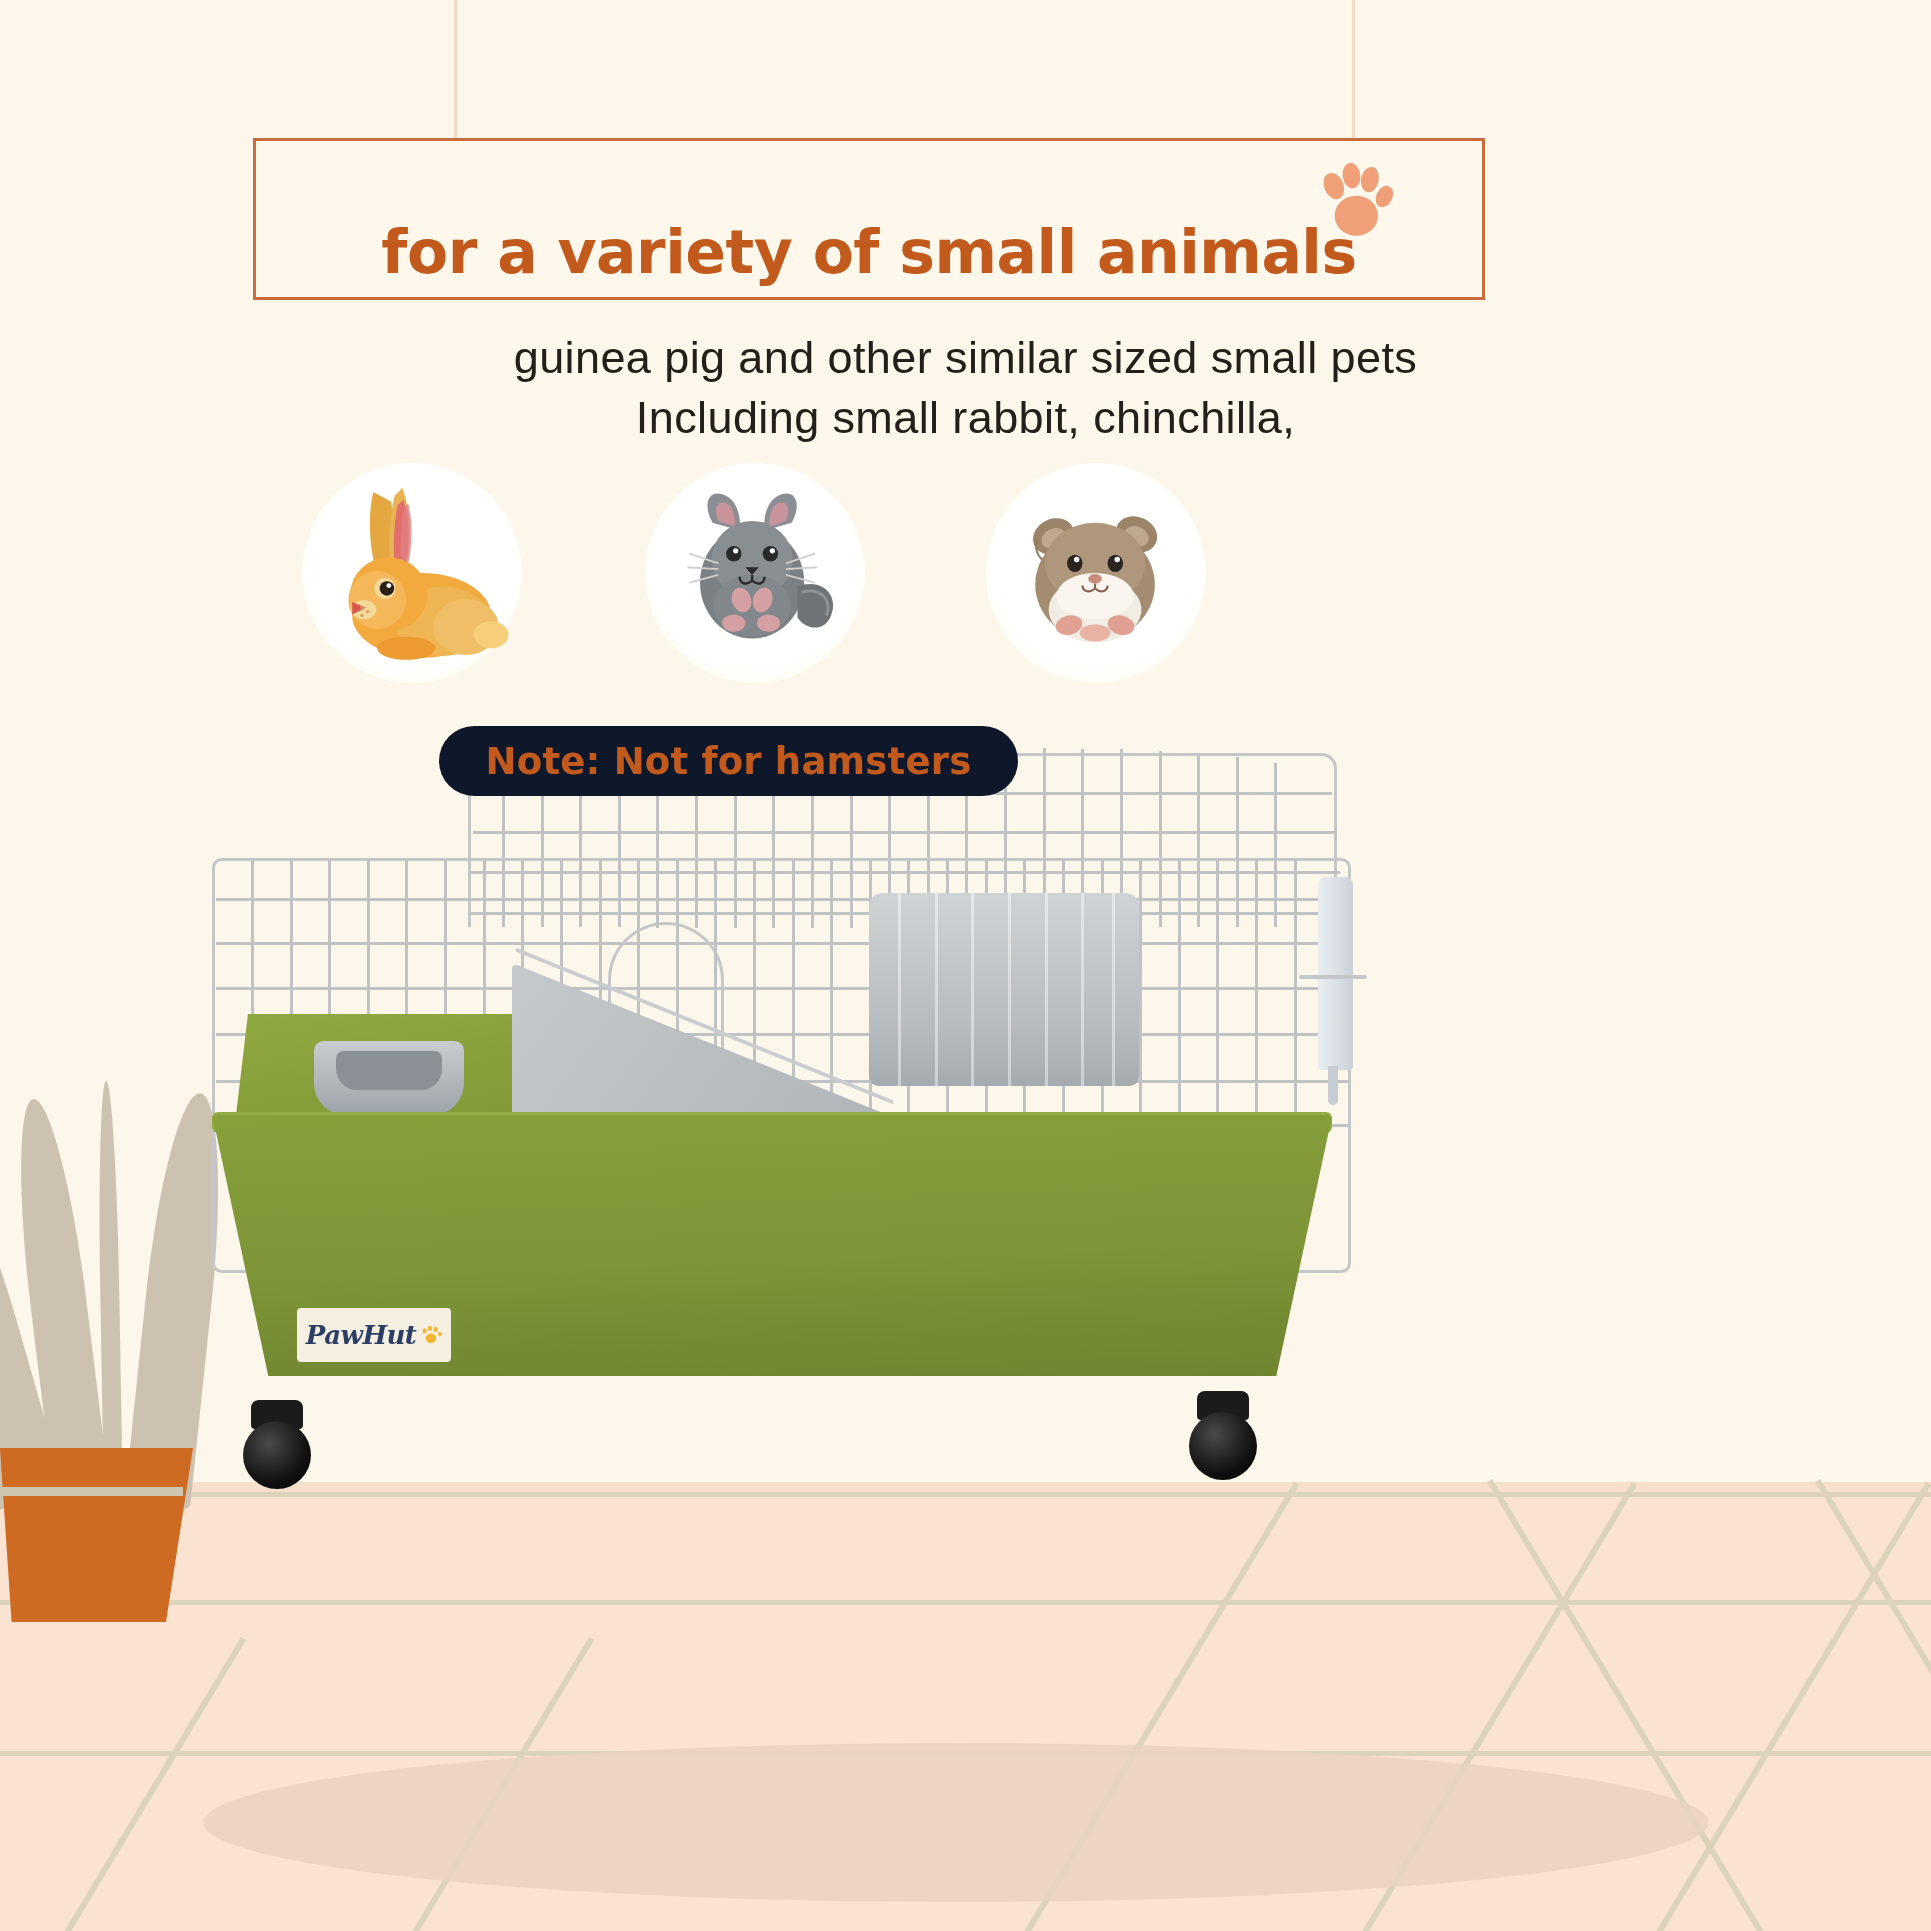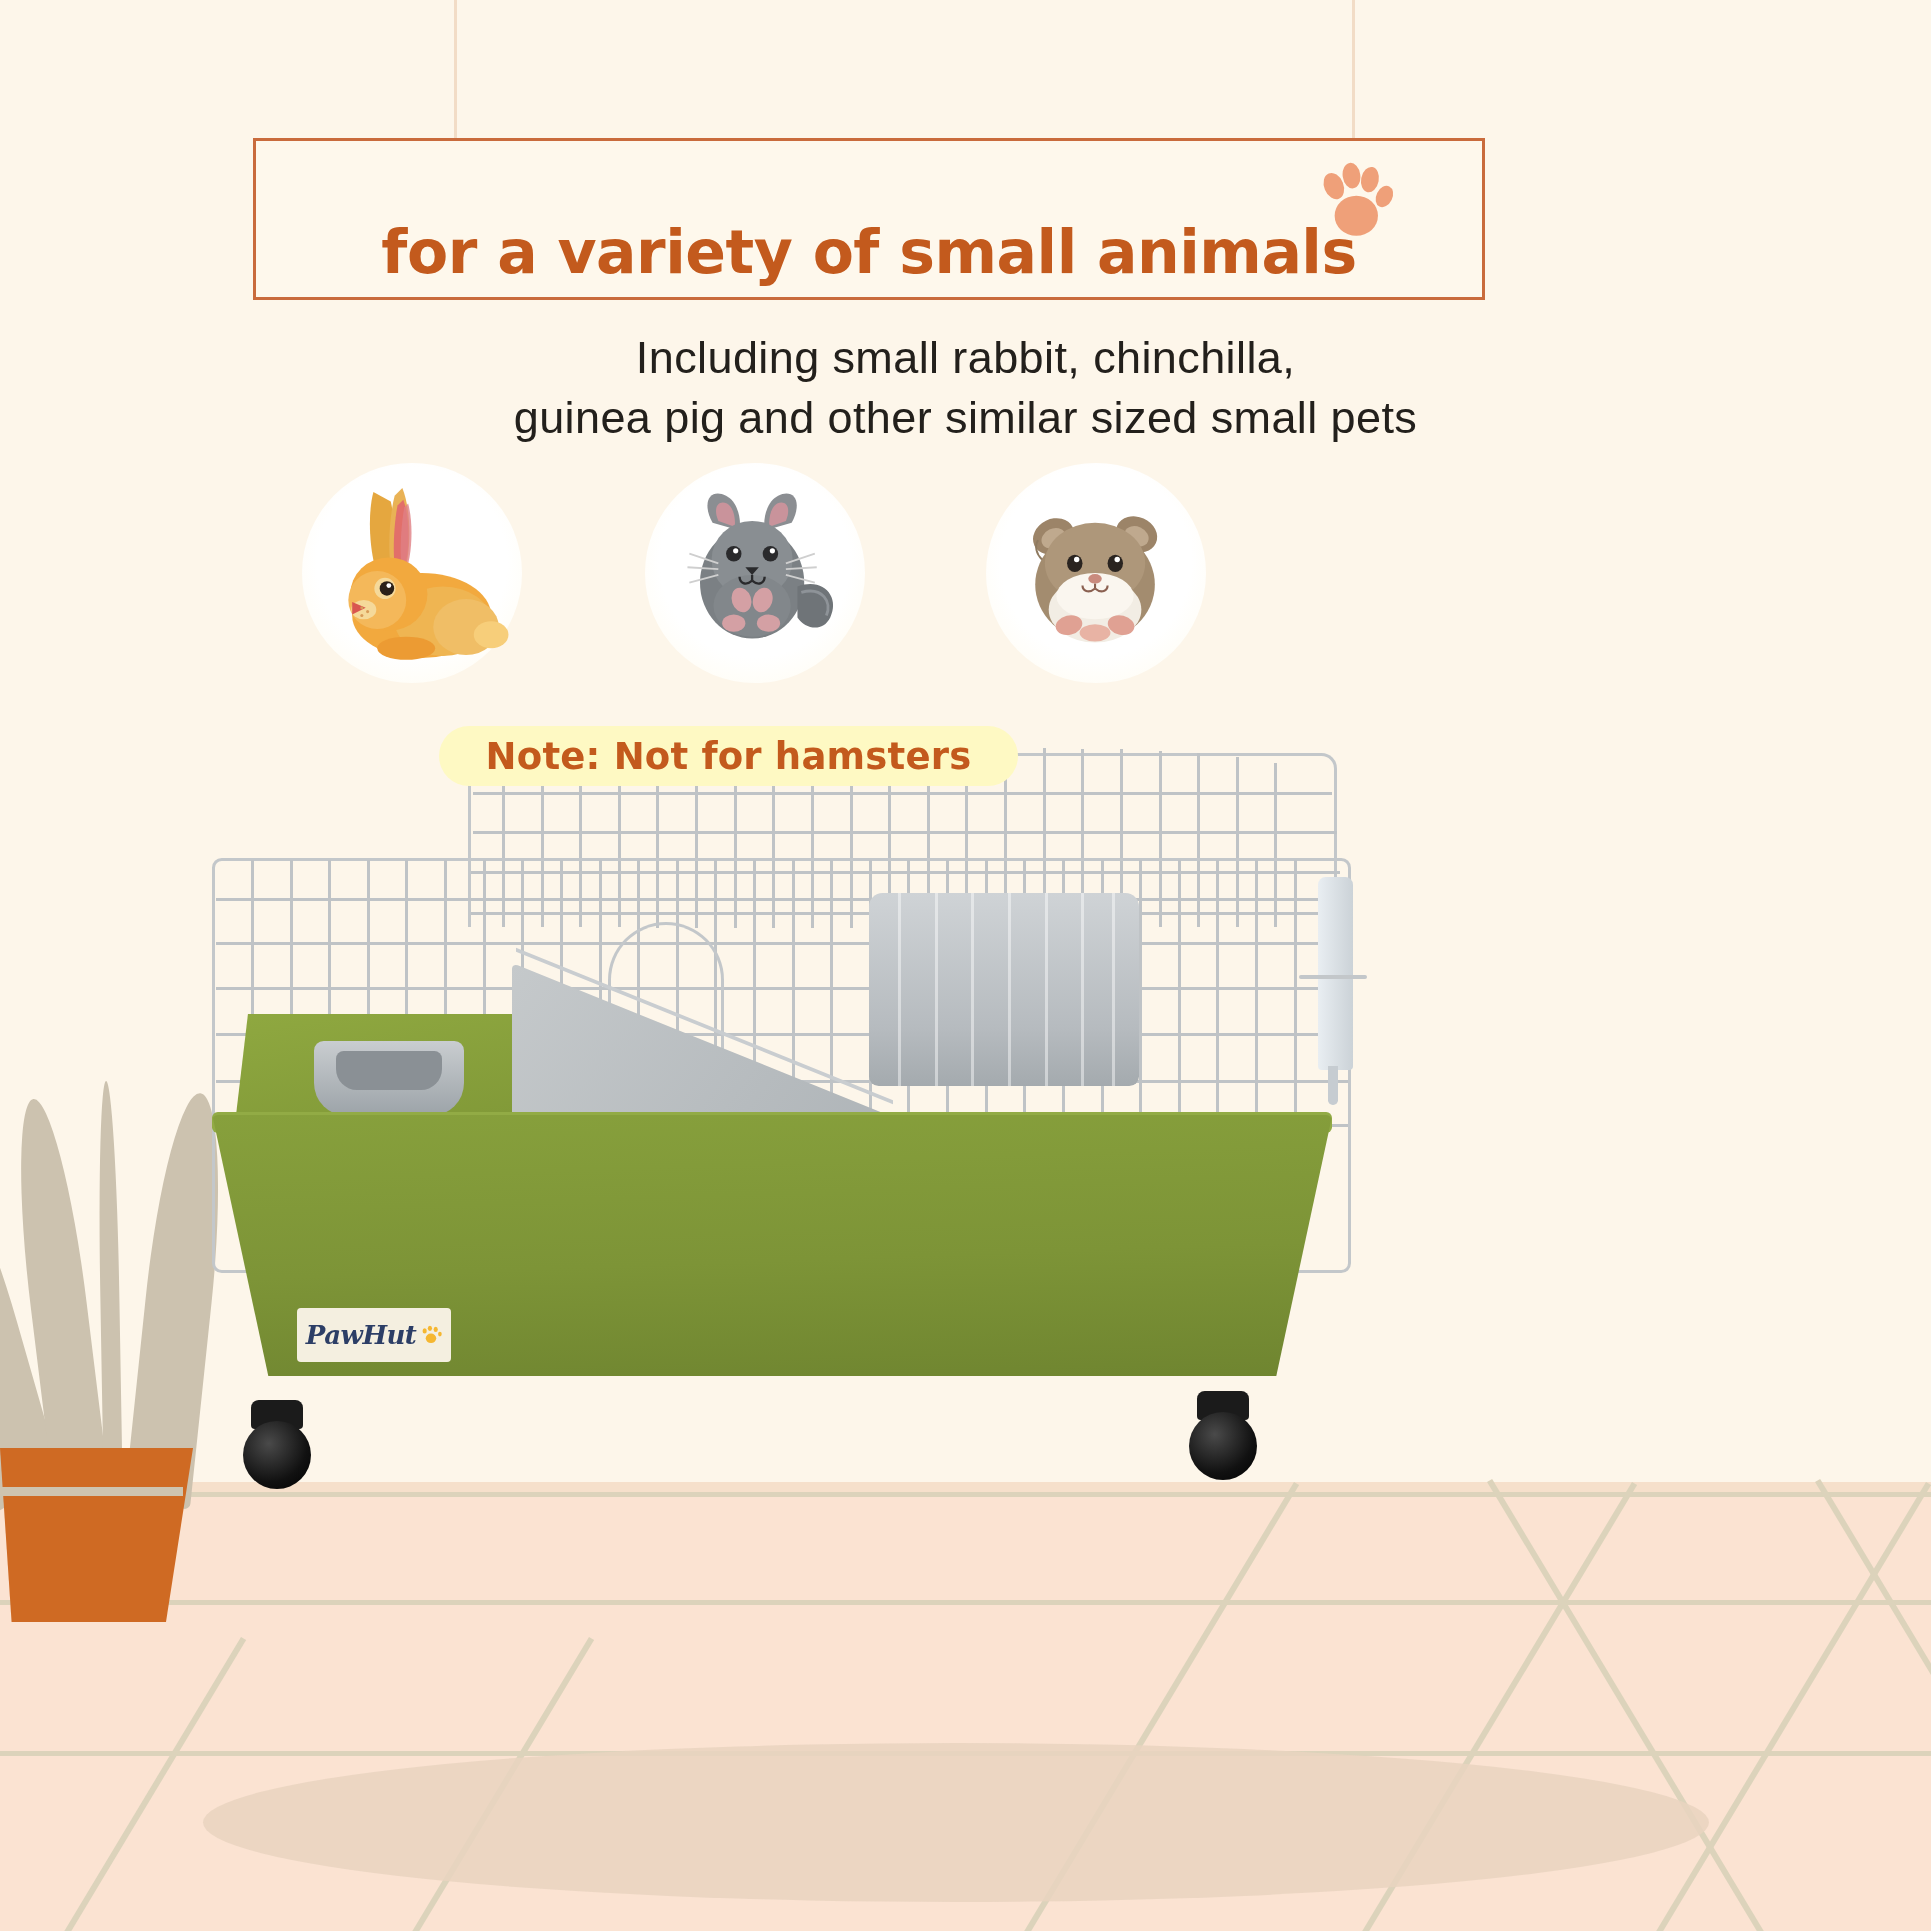--- a/index.html
+++ b/index.html
@@ -80,22 +80,22 @@
   .animal-circle {
     position:absolute; width:220px; height:220px; border-radius:50%;
     background:radial-gradient(circle at 50% 45%, #FFFFFF 58%, #FFFDF6 78%, rgba(253,246,234,0) 100%);
   }
   .ac1 { left:302px; top:0; }
   .ac2 { left:645px; top:0; }
   .ac3 { left:986px; top:0; }
 
   
   .note-pill {
-    position:absolute; left:439px; top:726px; width:579px; height:60px;
-    background:#fef9c3; border-radius:35px;
+    position:absolute; left:439px; top:726px; width:579px; height:70px;
+    background:#0f172a; border-radius:35px;
     display:flex; align-items:center; justify-content:center;
     z-index:40;
   }
   .note-text {
     font-family:"DejaVu Sans", sans-serif;
     font-size:37px; font-weight:600; color:#C35A1D; letter-spacing:0.2px;
   }
 
   
   #cage { position:absolute; left:193px; top:734px; width:1583px; height:1072px; }
@@ -230,22 +230,22 @@
   <svg class="paw-icon" viewBox="0 0 100 96">
     <ellipse cx="23" cy="30" rx="12" ry="17" fill="#EFA079" transform="rotate(-22 23 30)"></ellipse>
     <ellipse cx="45" cy="17" rx="11" ry="16" fill="#EFA079" transform="rotate(-8 45 17)"></ellipse>
     <ellipse cx="68" cy="22" rx="11" ry="16" fill="#EFA079" transform="rotate(11 68 22)"></ellipse>
     <ellipse cx="86" cy="43" rx="10" ry="14" fill="#EFA079" transform="rotate(26 86 43)"></ellipse>
     <ellipse cx="51" cy="67" rx="27" ry="25" fill="#EFA079"></ellipse>
   </svg>
 </div>
 
 <div class="subtitle">
+  <div>guinea pig and other similar sized small pets</div>
   <div>Including small rabbit, chinchilla,</div>
-  <div>guinea pig and other similar sized small pets</div>
 </div>
 
 <div class="animal-row">
 
   <div class="animal-circle ac1">
     <svg viewBox="0 0 228 228" width="220" height="220">
       <g>
         <path d="M74 30 C66 60 72 112 84 128 C96 124 100 74 92 40 Z" fill="#E5A73F"></path>
         <path d="M104 26 C116 56 112 112 100 128 C88 120 88 66 96 34 Z" fill="#E9B255"></path>
         <path d="M105 38 C114 62 111 108 101 122 C93 114 94 70 99 44 Z" fill="#E0636E" opacity=".85"></path>

